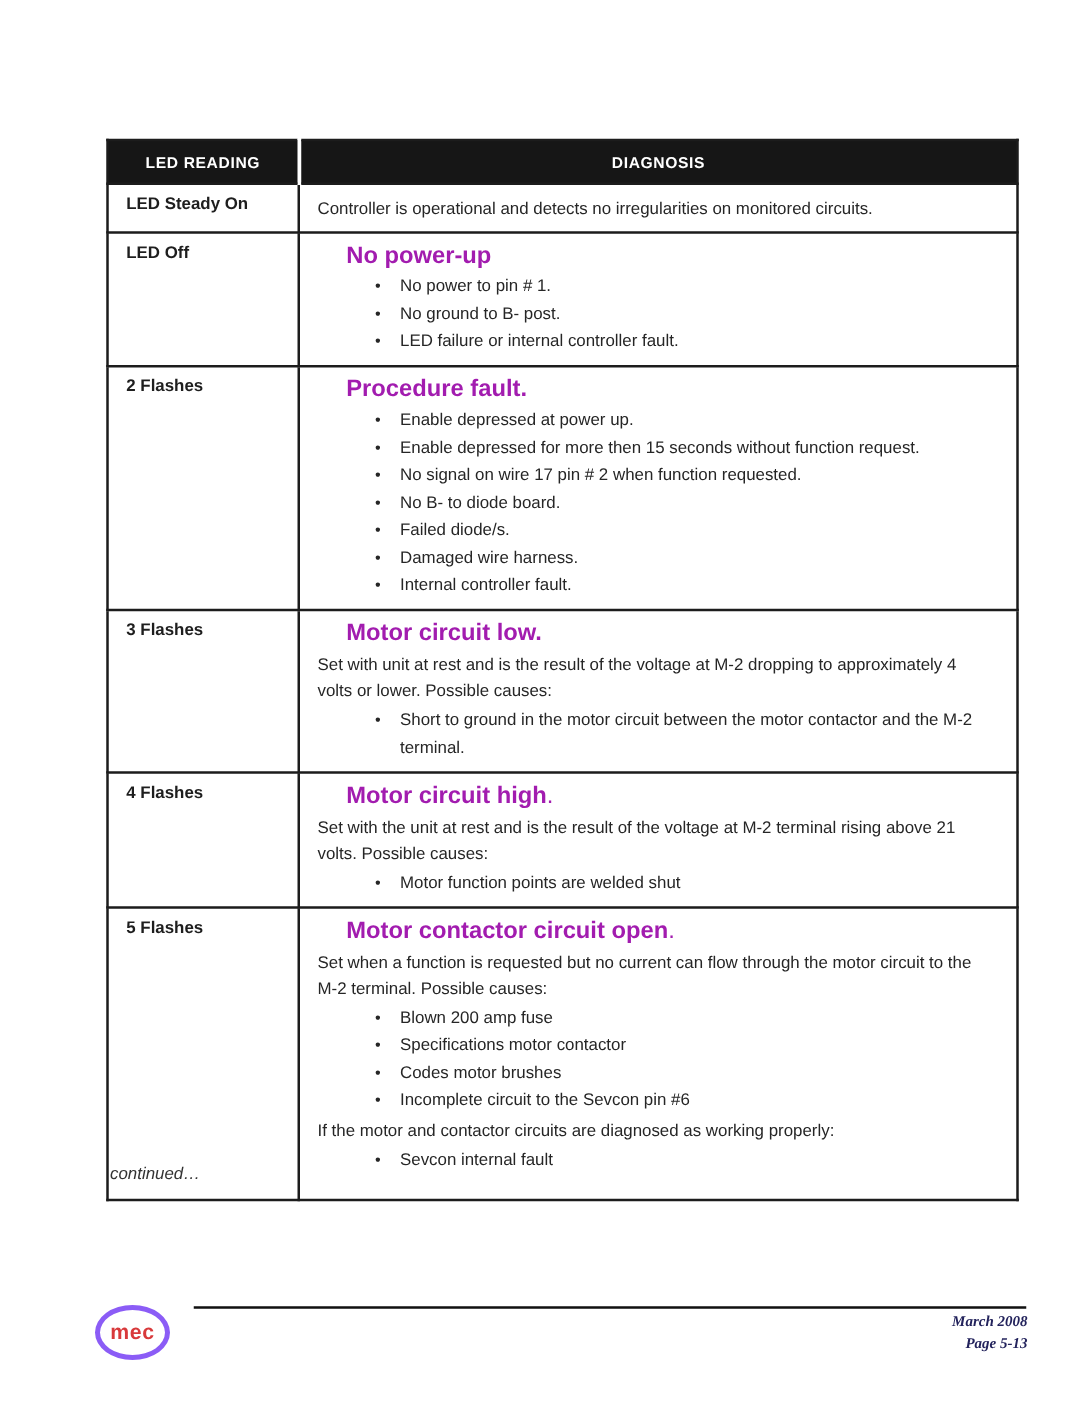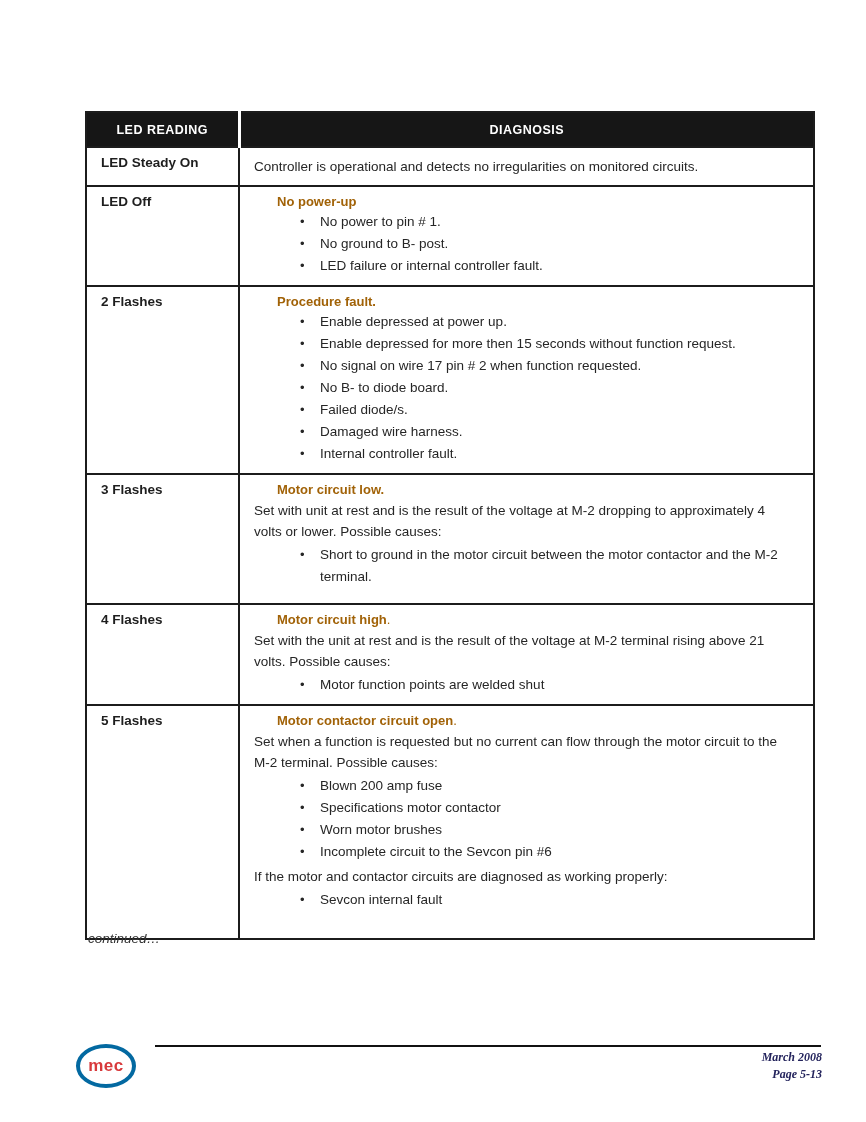--- a/index.html
+++ b/index.html
@@ -44,21 +44,21 @@
   .flash-table td.diagnosis { padding: 5px 10px 6px 14px; font-size: 13.5px; }
 
   
   .flash-table tbody tr:nth-child(1) { height: 28px; padding-left: 24px; }
   .flash-table tbody tr:nth-child(2) { height: 94px; }
   .flash-table tbody tr:nth-child(3) { height: 171px; }
   .flash-table tbody tr:nth-child(4) { height: 130px; }
   .flash-table tbody tr:nth-child(5) { height: 81px; }
   .flash-table tbody tr:nth-child(6) { height: 234px; }
 
-  .diag-heading { font-size: 13px; margin: 2px 0 2px 0; color: #a16207; padding-left: 23px; }
+  .diag-heading { font-size: 19px; margin: 2px 0 2px 0; color: #a21caf; padding-left: 23px; }
   .diag-heading strong { font-weight: bold; }
   .diag-text { font-size: 13.5px; line-height: 21px; margin: 3px 0 2px 0; max-width: 525px; color: #262626; }
   ul.diag-bullets { list-style: none; margin: 1px 0 2px 0; padding: 0 0 0 40px; }
   ul.diag-bullets li {
     position: relative; padding-left: 26px; line-height: 22px;
     font-size: 13.5px; max-width: 500px; color: #262626;
   }
   ul.diag-bullets li::before {
     content: "\2022";
     position: absolute; left: 6px; top: 0;
@@ -67,21 +67,21 @@
 
   .continued-note {
     position: absolute; left: 88px; top: 931px;
     font-style: italic; font-size: 13.5px; color: #333333;
   }
 
   
   .footer-logo {
     position: absolute; left: 76px; top: 1044px;
     width: 60px; height: 44px;
-    border: 4px solid #0369a1; border-radius: 50%;
+    border: 4px solid #8b5cf6; border-radius: 50%;
     display: flex; align-items: center; justify-content: center;
     color: #d8393b; font-weight: bold; font-size: 17px;
     letter-spacing: 0.5px; font-family: "Liberation Sans", sans-serif;
   }
   .footer-rule {
     position: absolute; left: 155px; top: 1045px;
     width: 666px; height: 2px; background: #111111;
   }
   .footer-center {
     position: absolute; left: 0; top: 1051px; width: 866px;
@@ -167,21 +167,21 @@
           </td>
         </tr>
         <tr>
           <td class="reading">5 Flashes</td>
           <td class="diagnosis">
             <p class="diag-heading"><strong>Motor contactor circuit open</strong>.</p>
             <p class="diag-text">Set when a function is requested but no current can flow through the motor circuit to the M-2 terminal. Possible causes:</p>
             <ul class="diag-bullets">
               <li>Blown 200 amp fuse</li>
               <li>Specifications motor contactor</li>
-              <li>Worn motor brushes</li>
+              <li>Codes motor brushes</li>
               <li>Incomplete circuit to the Sevcon pin #6</li>
             </ul>
             <p class="diag-text">If the motor and contactor circuits are diagnosed as working properly:</p>
             <ul class="diag-bullets">
               <li>Sevcon internal fault</li>
             </ul>
           </td>
         </tr>
       </tbody>
   </table>

